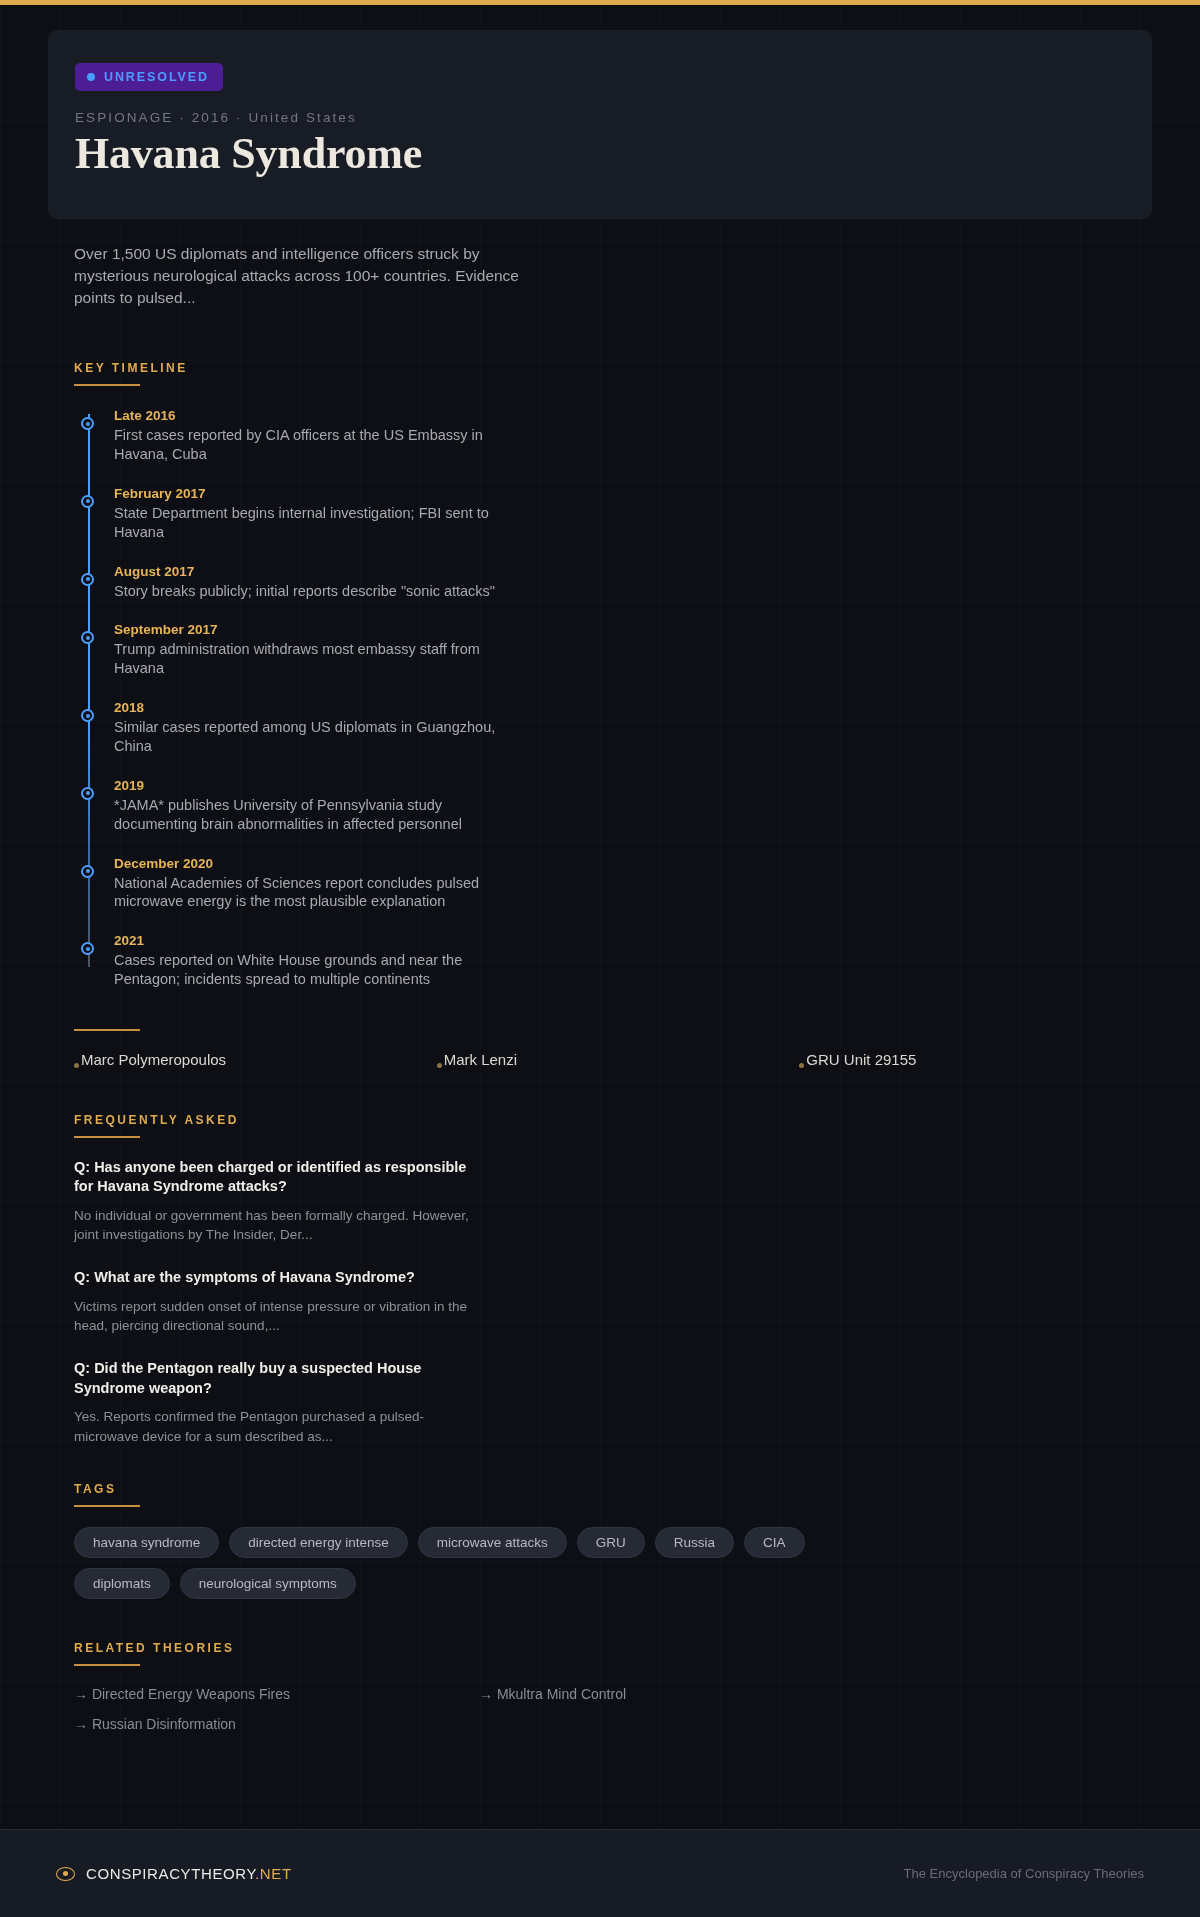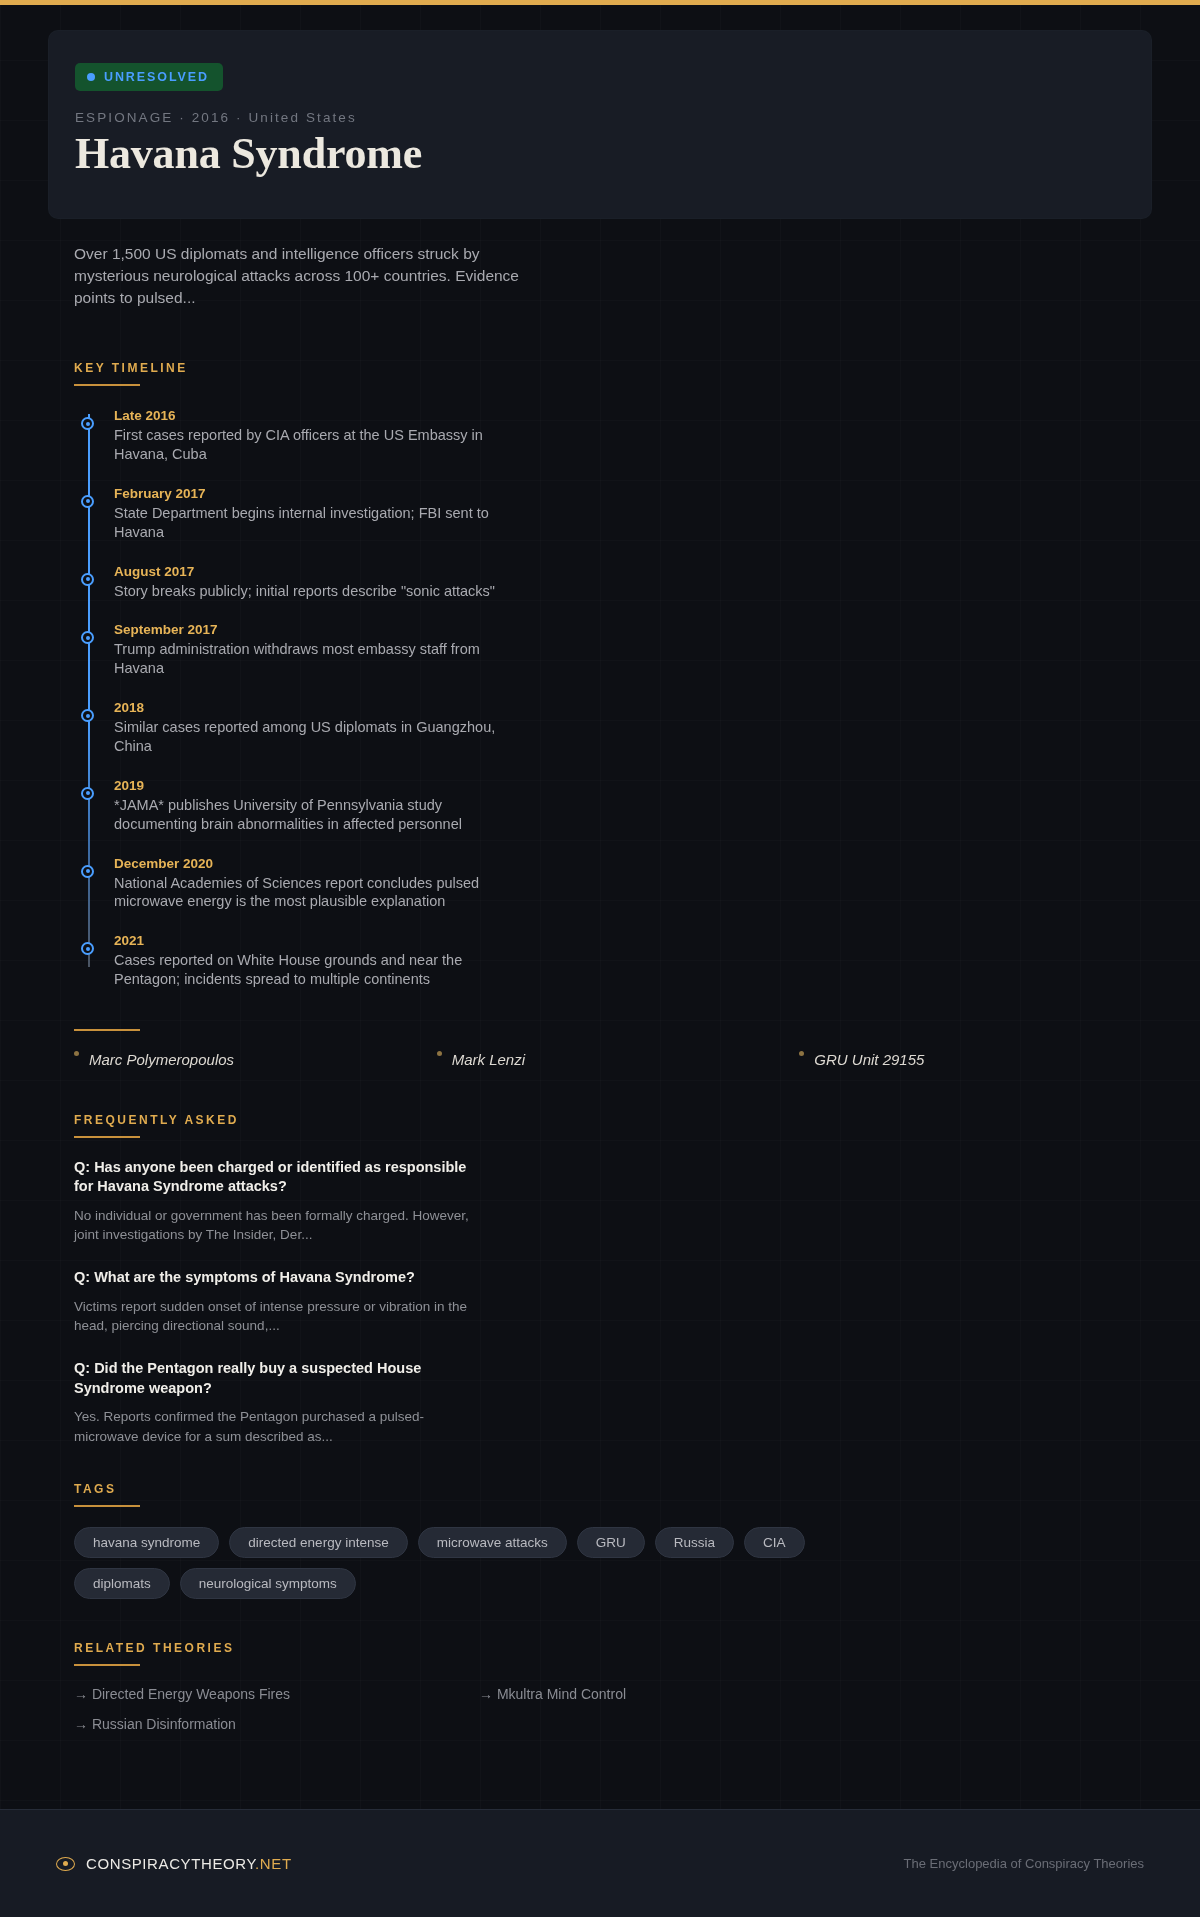--- a/index.html
+++ b/index.html
@@ -34,21 +34,21 @@
   .hero{
     margin:30px 48px 0 48px;
     background:#181c25;
     border:1px solid #23293442;
     border-radius:10px;
     padding:32px 0 40px 26px;
     min-height:170px;
   }
   .badge{
     display:inline-flex; align-items:center; gap:9px;
-    background:#14532d;
+    background:#4c1d95;
     border-radius:5px;
     padding:7px 14px 7px 12px;
   }
   .badge-dot{
     width:8px;height:8px;border-radius:50%;
     background:#4a9eff; display:block;
   }
   .badge-text{
     color:#4a9eff; font-size:12.5px; font-weight:bold;
     letter-spacing:1.9px;
@@ -116,21 +116,21 @@
     max-width:400px;
   }
 
   
   #figures-section{ margin-top:40px; }
   .fig-grid{
     margin-top:20px;
     display:grid; grid-template-columns:repeat(3,1fr);
     column-gap:10px; row-gap:12px;
   }
-  .fig-item{ display:flex; align-items:flex-start; gap:10px;font-style:italic; }
+  .fig-item{ display:flex; align-items:flex-end; gap:2px; }
   .fig-bullet{
     width:5px;height:5px;border-radius:50%;
     background:#8d7342; flex:0 0 auto;
   }
   .fig-name{ color:#ddd9d2; font-size:15px; }
 
   
   #faq-section{ margin-top:45px; }
   .faq-list{ margin-top:20px; }
   .faq-item{ margin-bottom:24px; }
@@ -164,21 +164,21 @@
   .rel-grid{
     margin-top:20px;
     display:grid; grid-template-columns:repeat(2,1fr);
     column-gap:10px; row-gap:14px;
     max-width:800px;
   }
   .rel-link{ color:#8a8c93; font-size:14px; }
 
   
   .footer{
-    position:absolute; left:0; right:0; bottom:0; height:108px;
+    position:absolute; left:0; right:0; bottom:0; height:88px;
     background:#171b24;
     border-top:1px solid #262c38;
     display:flex; align-items:center; justify-content:space-between;
     padding:0 56px;
     z-index:3;
   }
   .brand{ display:flex; align-items:center; gap:11px; }
   .eye{
     width:19px;height:14px;border:1.8px solid #e0ab4f;
     border-radius:50%/50%;

